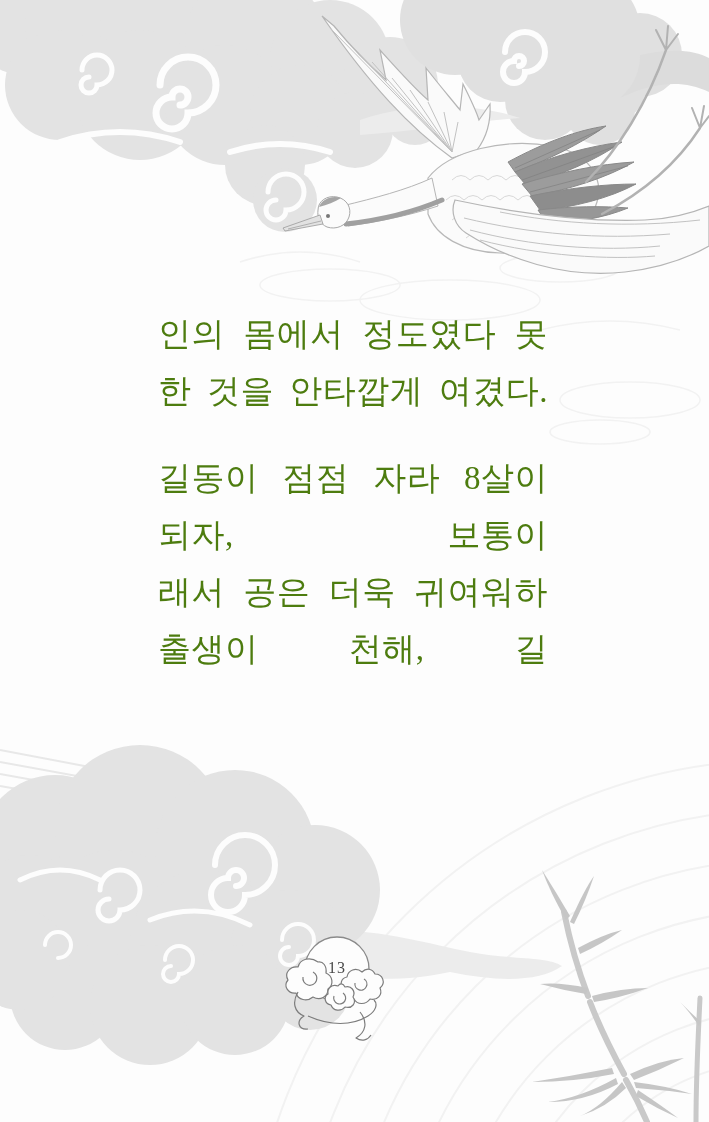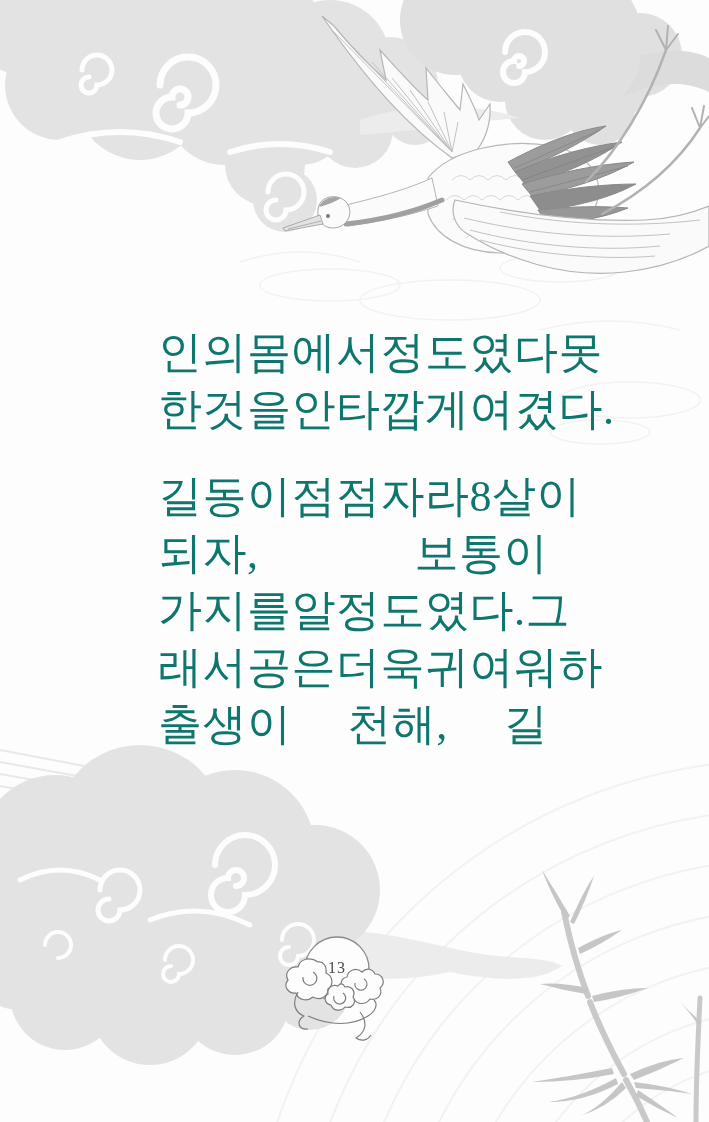--- a/index.html
+++ b/index.html
@@ -7,22 +7,22 @@
     position:relative;
     width:709px;height:1122px;
     background:#fdfdfd;
     overflow:hidden;
     font-family:"Liberation Serif","DejaVu Serif",serif;
   }
   svg.art{position:absolute;left:0;z-index:0;pointer-events:none;}
   #art-top{top:0;}
   #art-bottom{top:730px;z-index:1;}
   .text-block{
-    position:absolute;left:158px;top:324px;width:390px;
-    z-index:2;color:#0f766e;font-size:44px;letter-spacing:.5px;
+    position:absolute;left:158px;top:306px;width:390px;
+    z-index:2;color:#4d7c0f;font-size:33px;letter-spacing:.5px;
   }
   .paragraph + .paragraph{margin-top:30px;}
   .line{
     display:flex;justify-content:space-between;align-items:center;
     height:57px;white-space:pre;
   }
   .badge-num{
     font-size:16px;fill:#4a4a4a;letter-spacing:1px;
     font-family:"Liberation Serif","DejaVu Serif",serif;
   }
@@ -139,21 +139,20 @@
   </svg>
 
   <div class="text-block">
       <div class="paragraph">
         <div class="line"><span>인의</span><span>몸에서</span><span>정도였다</span><span>못</span></div>
         <div class="line"><span>한</span><span>것을</span><span>안타깝게</span><span>여겼다.</span></div>
       </div>
       <div class="paragraph">
         <div class="line"><span>길동이</span><span>점점</span><span>자라</span><span>8살이</span></div>
         <div class="line"><span>되자,</span><span>보통이</span></div>
-        <div class="line"><span>가지를</span><span>알</span><span>정도였다.</span><span>그</span></div>
         <div class="line"><span>래서</span><span>공은</span><span>더욱</span><span>귀여워하</span></div>
         <div class="line"><span>출생이</span><span>천해,</span><span>길</span></div>
       </div>
     </div>
 
   <svg id="art-bottom" class="art" width="709" height="392" viewBox="0 0 392">
 
     <g fill="none" stroke="#f2f2f2" stroke-width="2">
       <circle cx="780" cy="560" r="180"></circle>
         <circle cx="780" cy="560" r="230"></circle>

